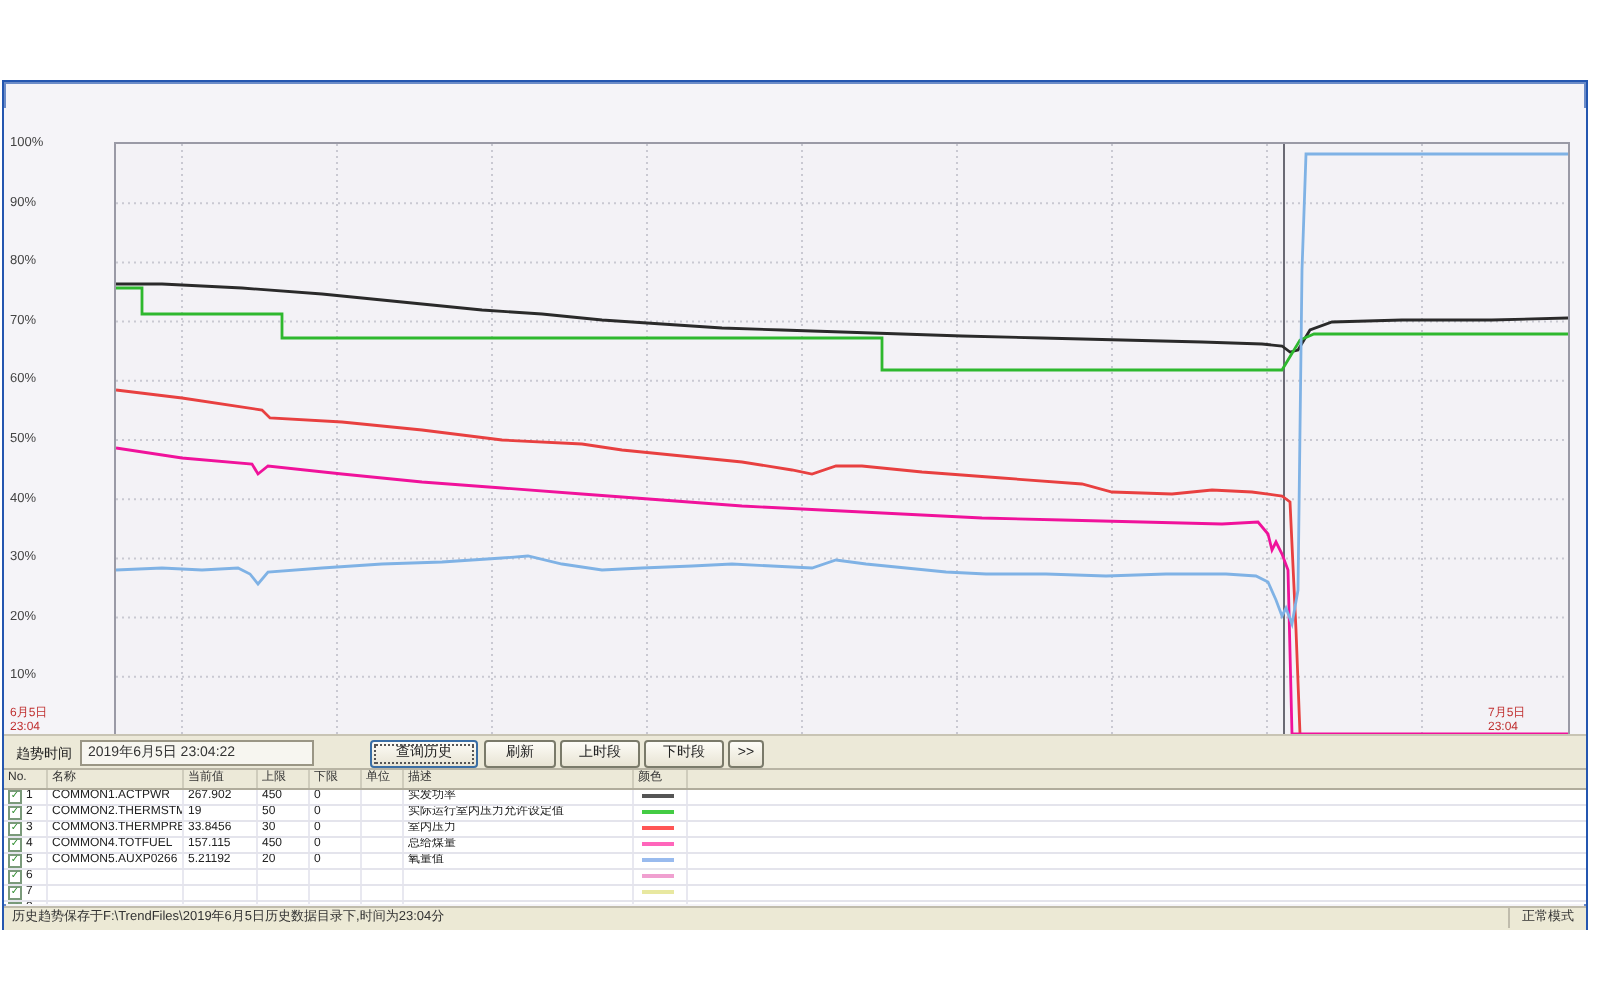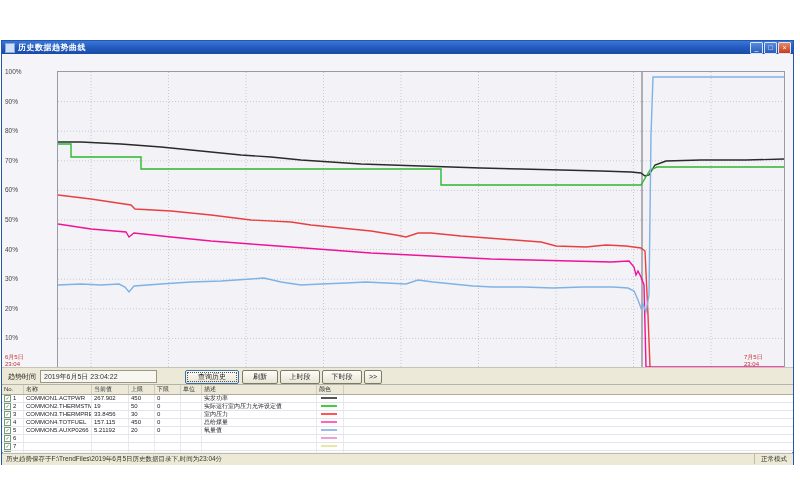--- a/index.html
+++ b/index.html
@@ -51,29 +51,20 @@
              border-top:1px solid #c0bcac;font-size:6.5px;color:#333;line-height:10px;}
   #status-left{position:absolute;left:4px;top:0;}
   #status-right{position:absolute;right:6px;top:0;border-left:1px solid #c0bcac;padding-left:6px;}
 </style>
 </head>
 <body>
 
 <div id="page">
   <div id="app">
 
-    <div id="titlebar">
-      <div id="title-icon"></div>
-      <div id="title-text">历史数据趋势曲线</div>
-      <div id="win-buttons">
-        <div class="winbtn">_</div>
-        <div class="winbtn">□</div>
-        <div class="winbtn close">×</div>
-      </div>
-    </div>
 
     <div id="chart-area">
       <div id="ylabels">
           <div class="ylab" style="top: 14px;">100%</div>
           <div class="ylab" style="top: 43.6px;">90%</div>
           <div class="ylab" style="top: 73.2px;">80%</div>
           <div class="ylab" style="top: 102.8px;">70%</div>
           <div class="ylab" style="top: 132.4px;">60%</div>
           <div class="ylab" style="top: 162px;">50%</div>
           <div class="ylab" style="top: 191.6px;">40%</div>

